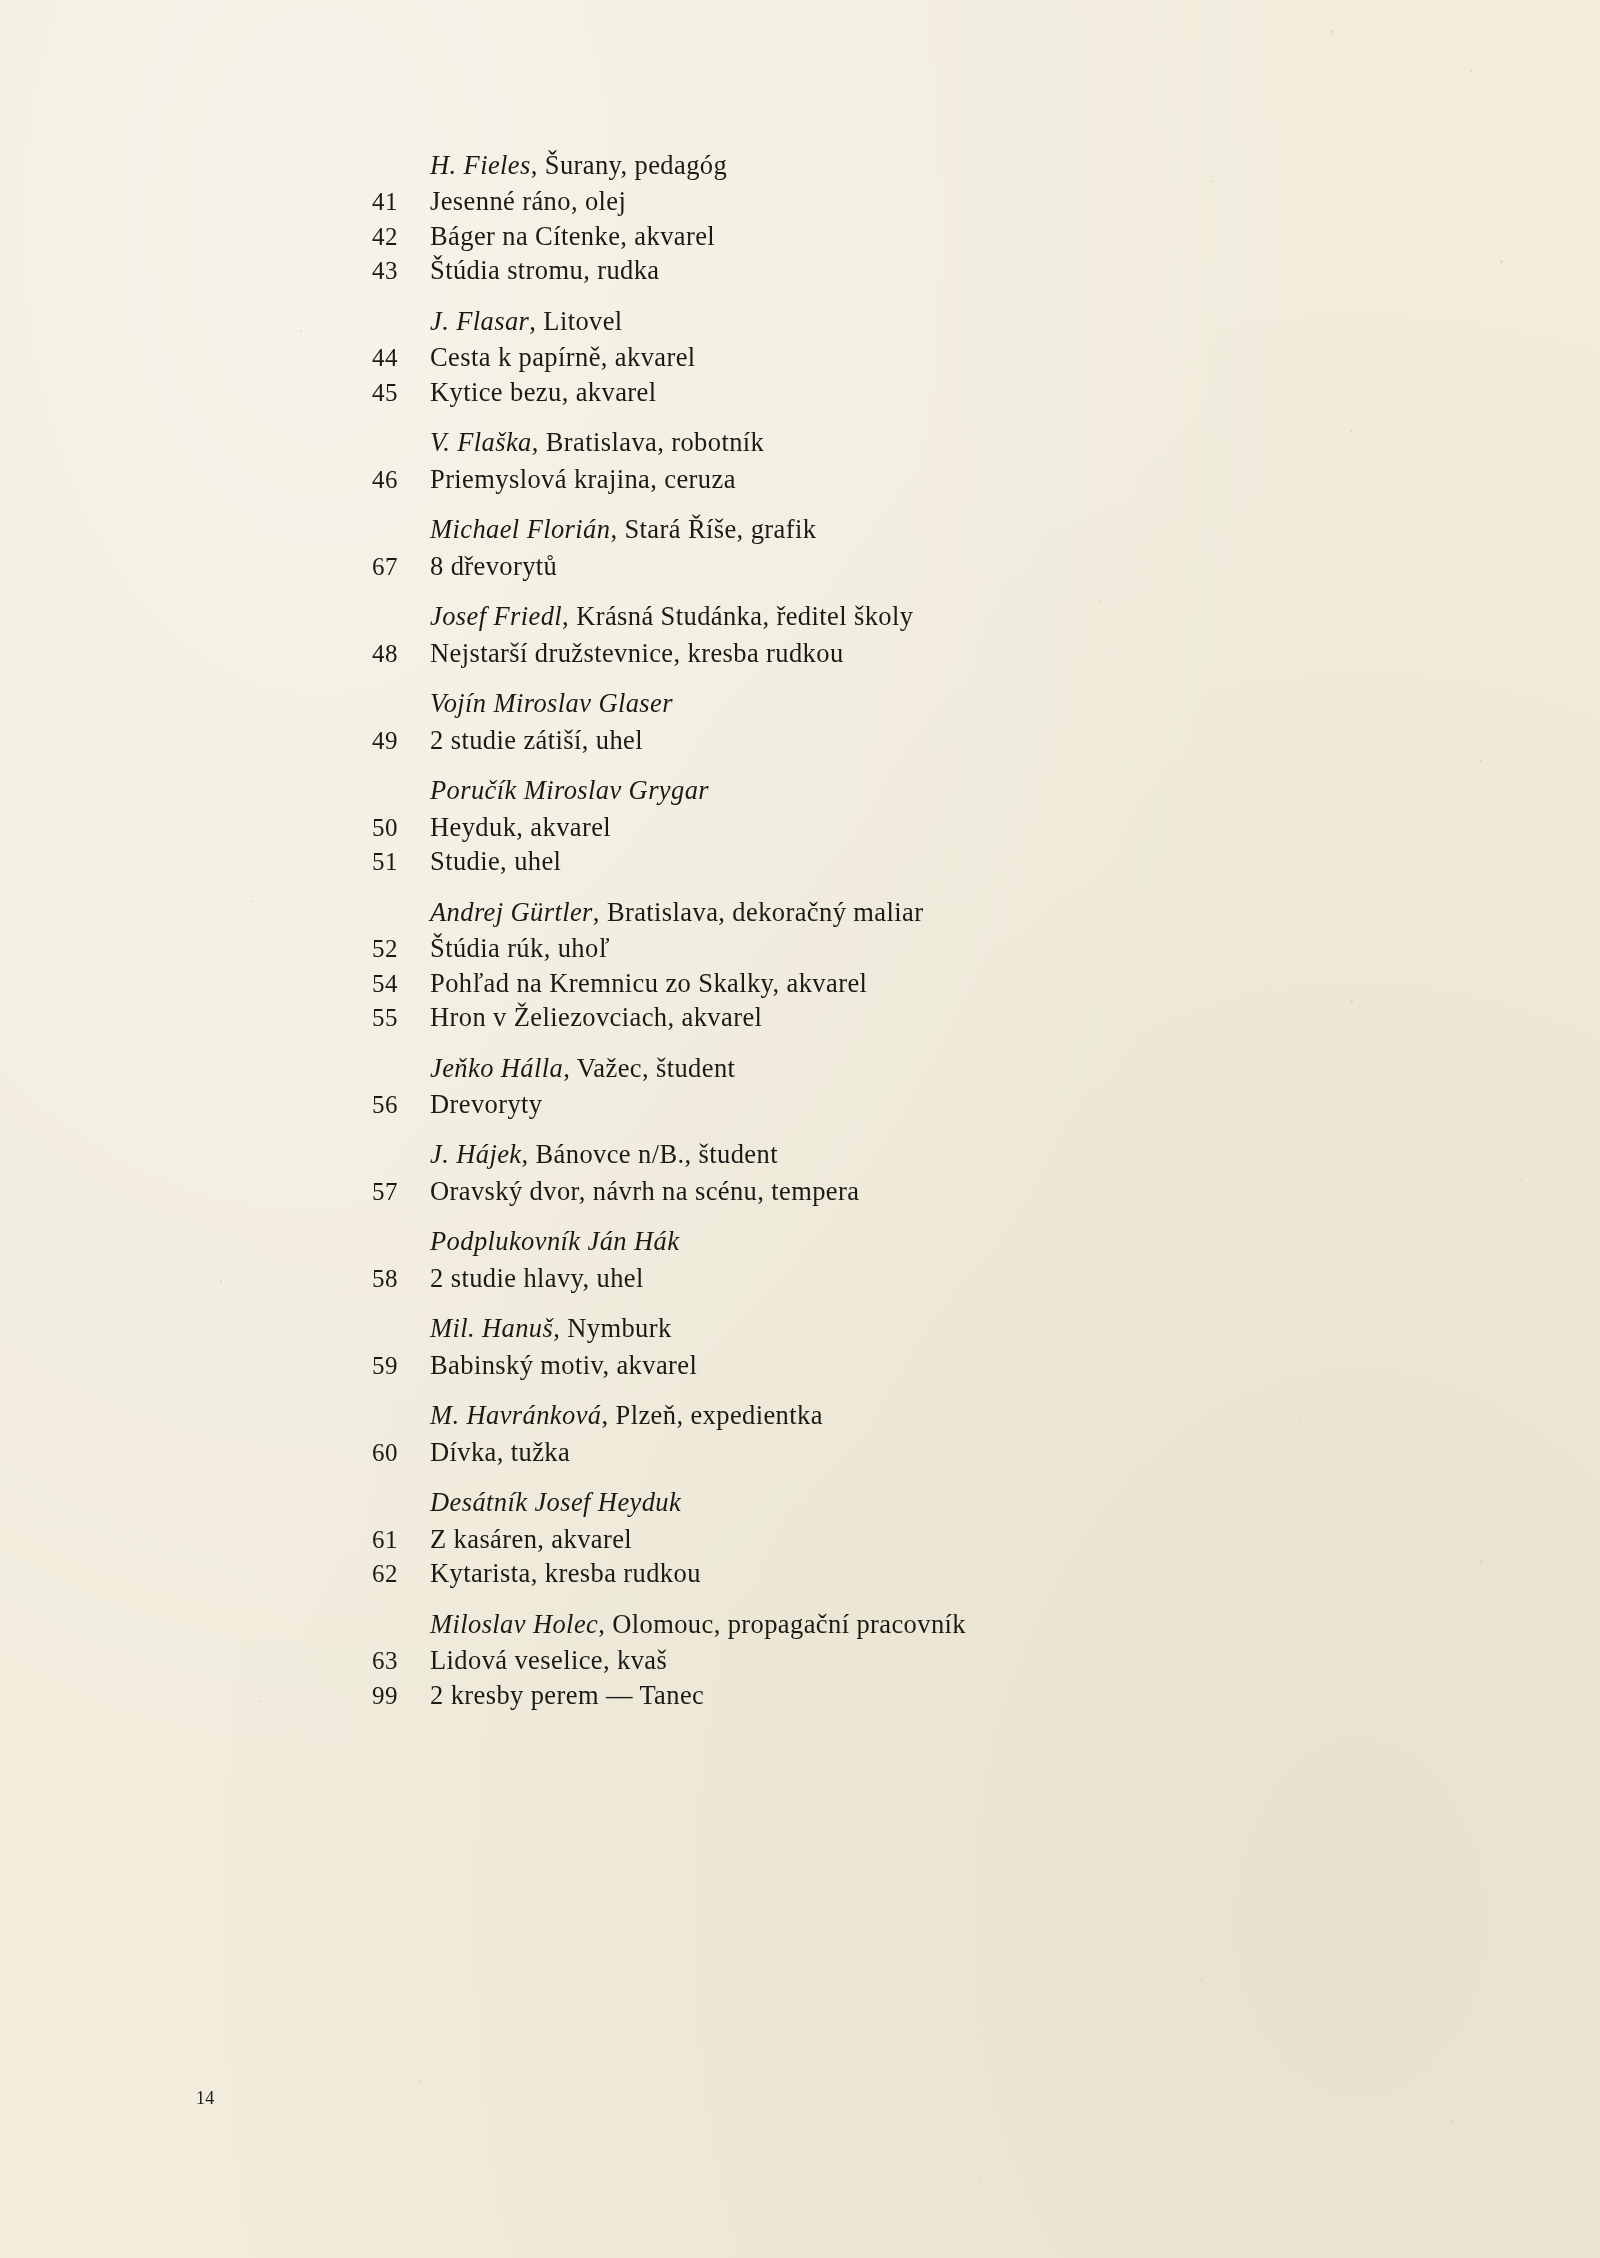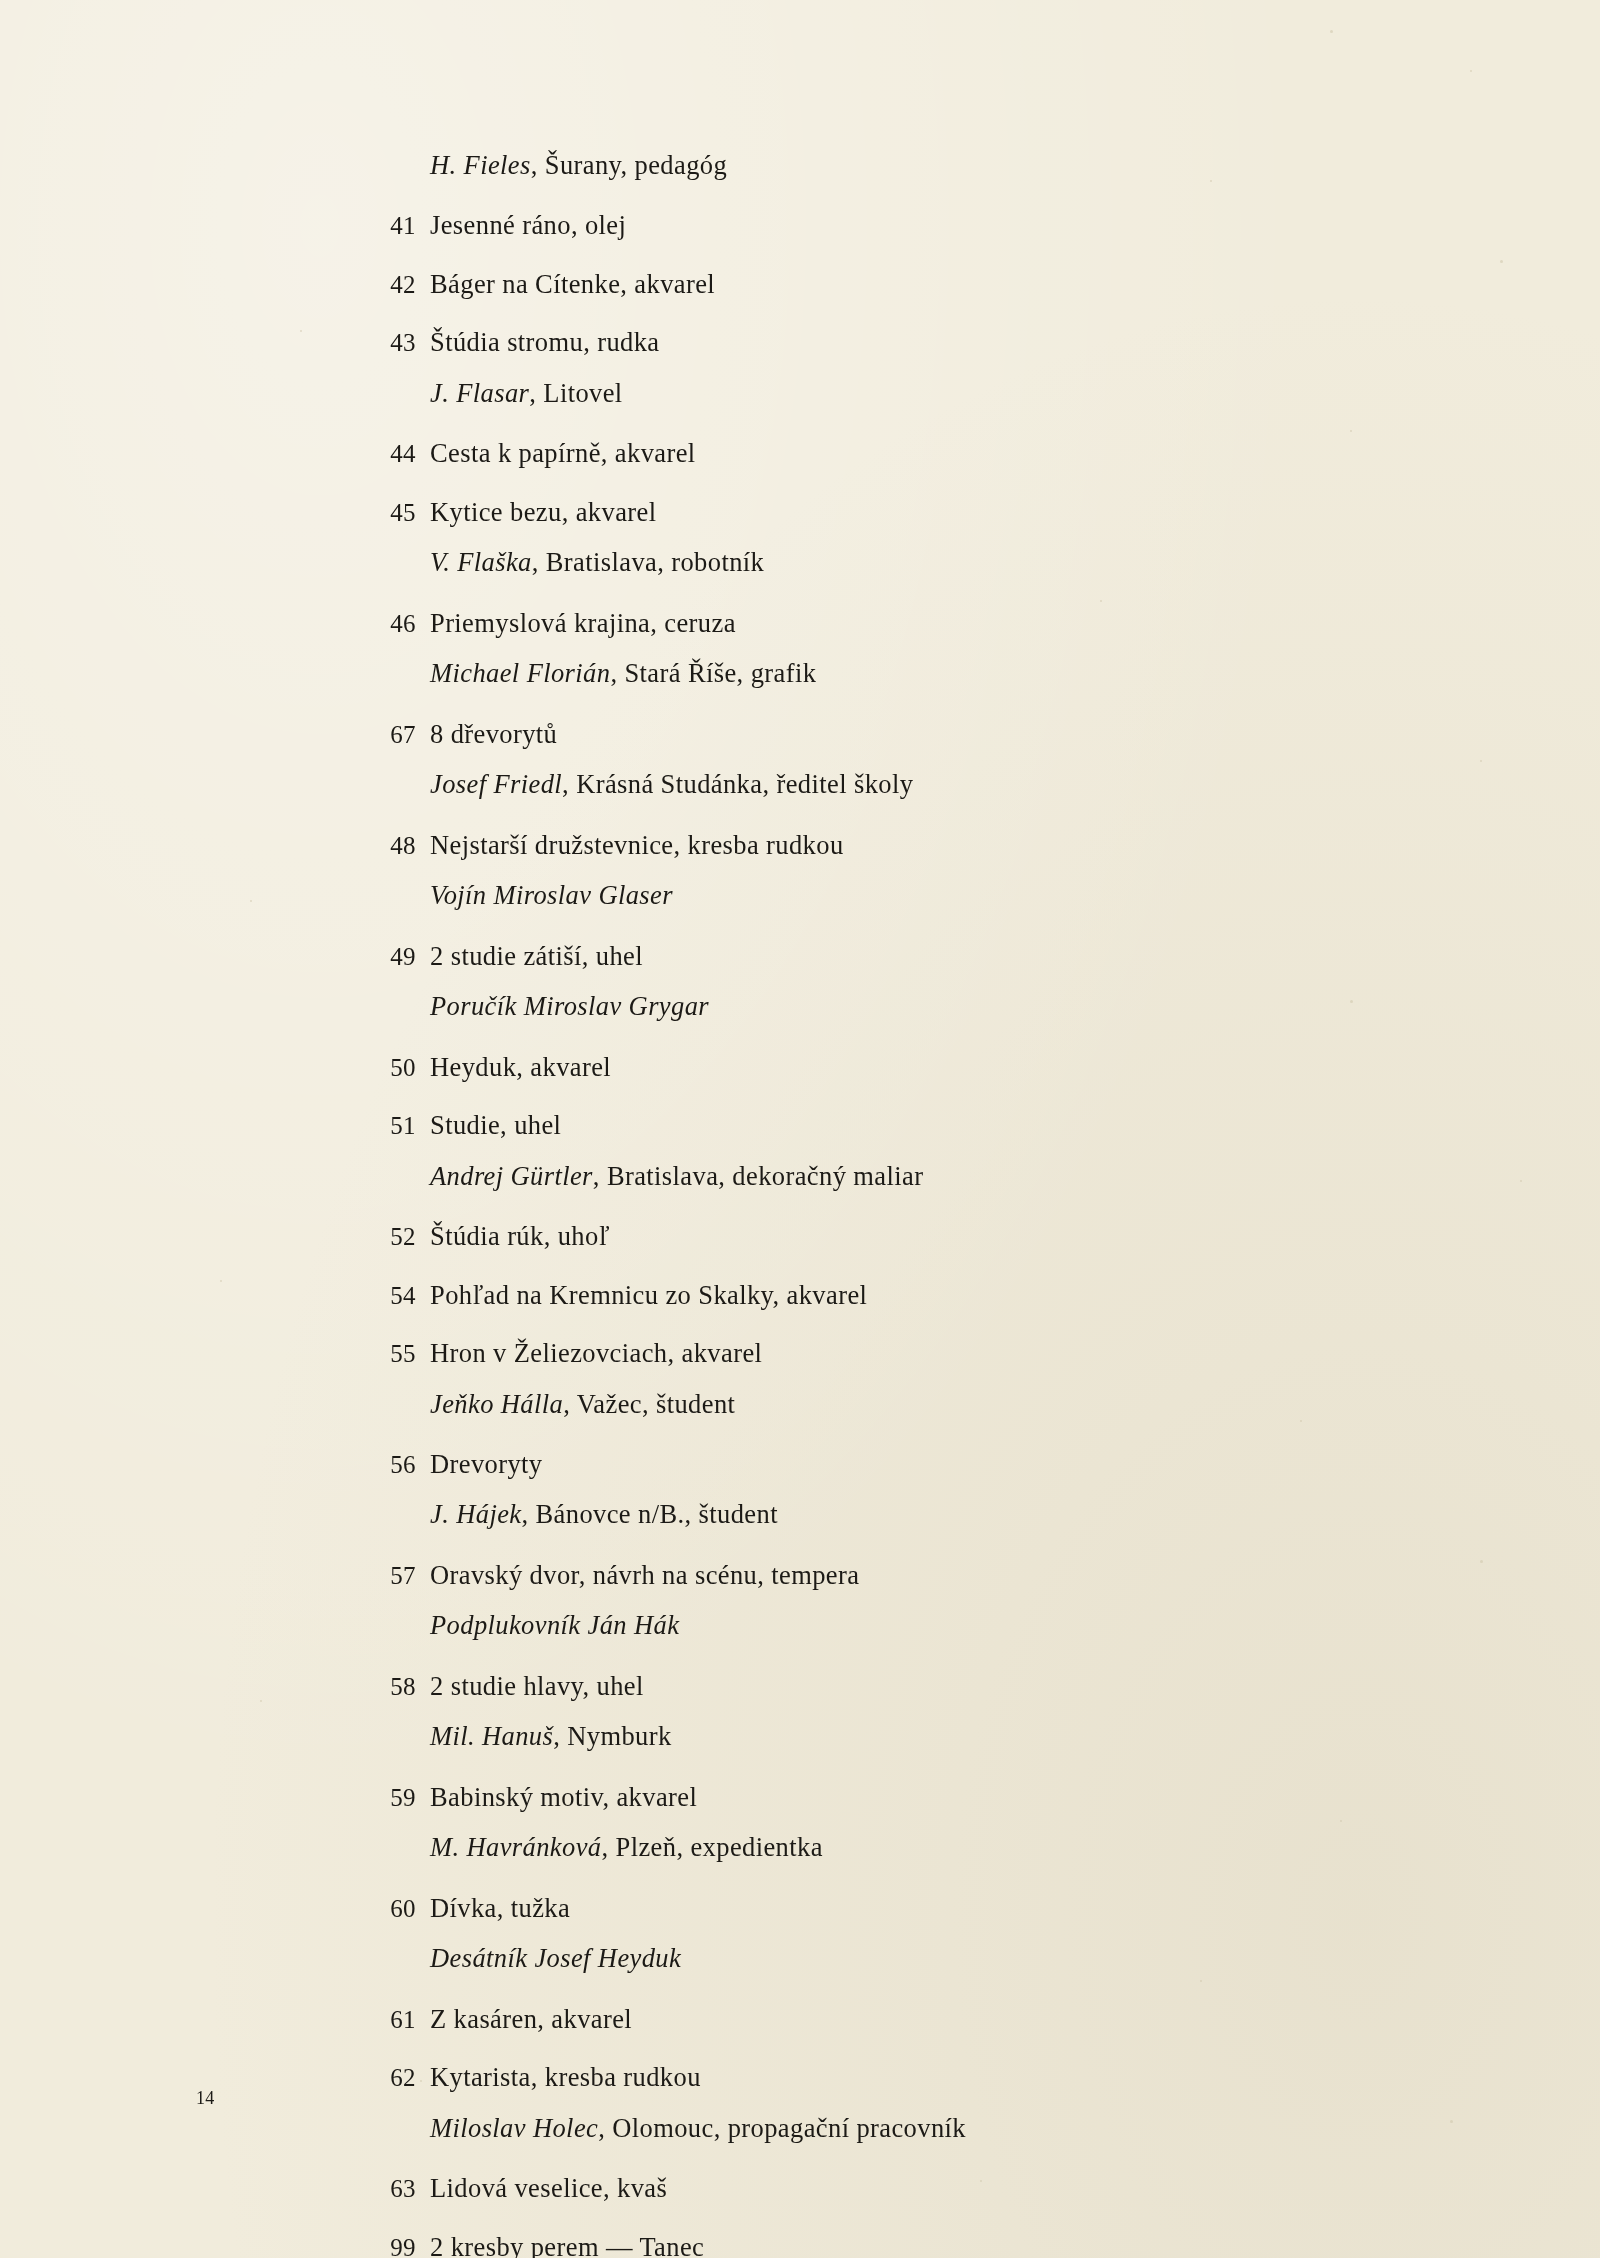--- a/index.html
+++ b/index.html
@@ -51,27 +51,26 @@
     display: flex;
     align-items: baseline;
     font-size: 26.5px;
     line-height: 1.30;
     letter-spacing: 0.015em;
     white-space: nowrap;
   }
   .work .num {
     width: 44px;
     min-width: 44px;
-    text-align: right;
+    text-align: left;
     padding-right: 14px;
     font-size: 25px;
   }
   .work .ttl {
     flex: 1;
-    margin-top: 24px;
   }
   .folio {
     position: absolute;
     left: 196px;
     top: 2088px;
     font-size: 18px;
     letter-spacing: 0.02em;
   }
   
   .speck {

